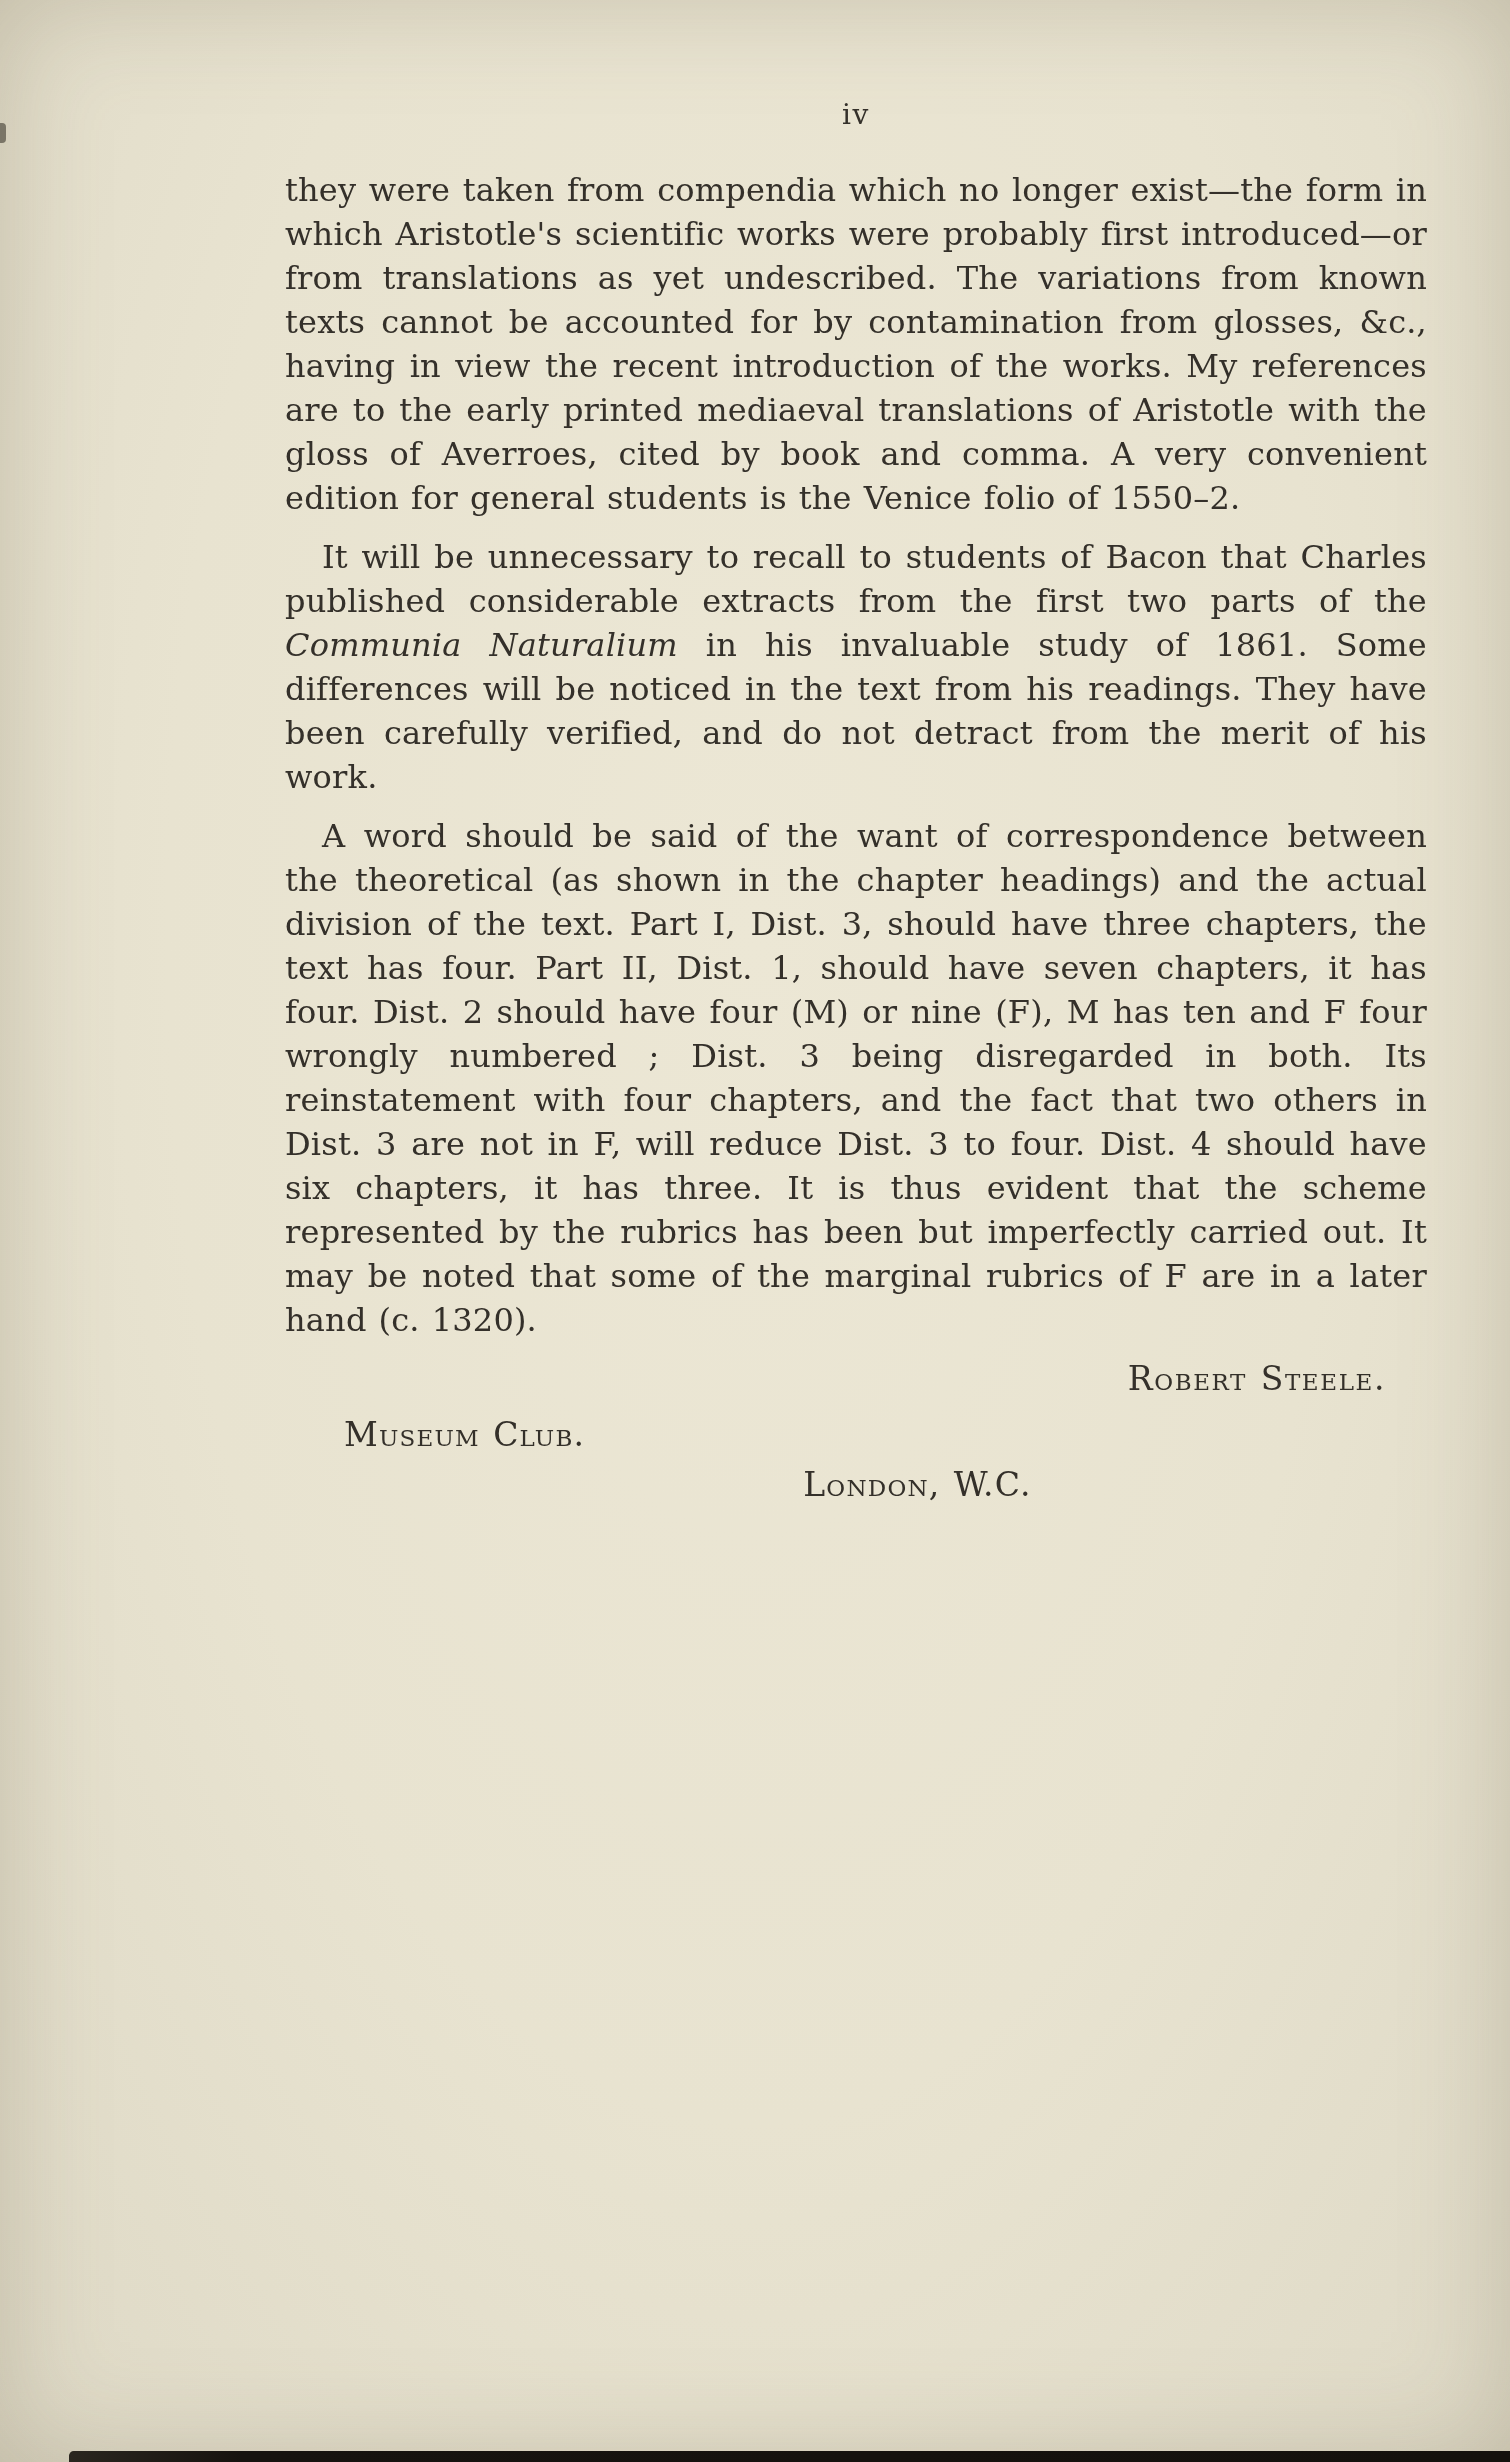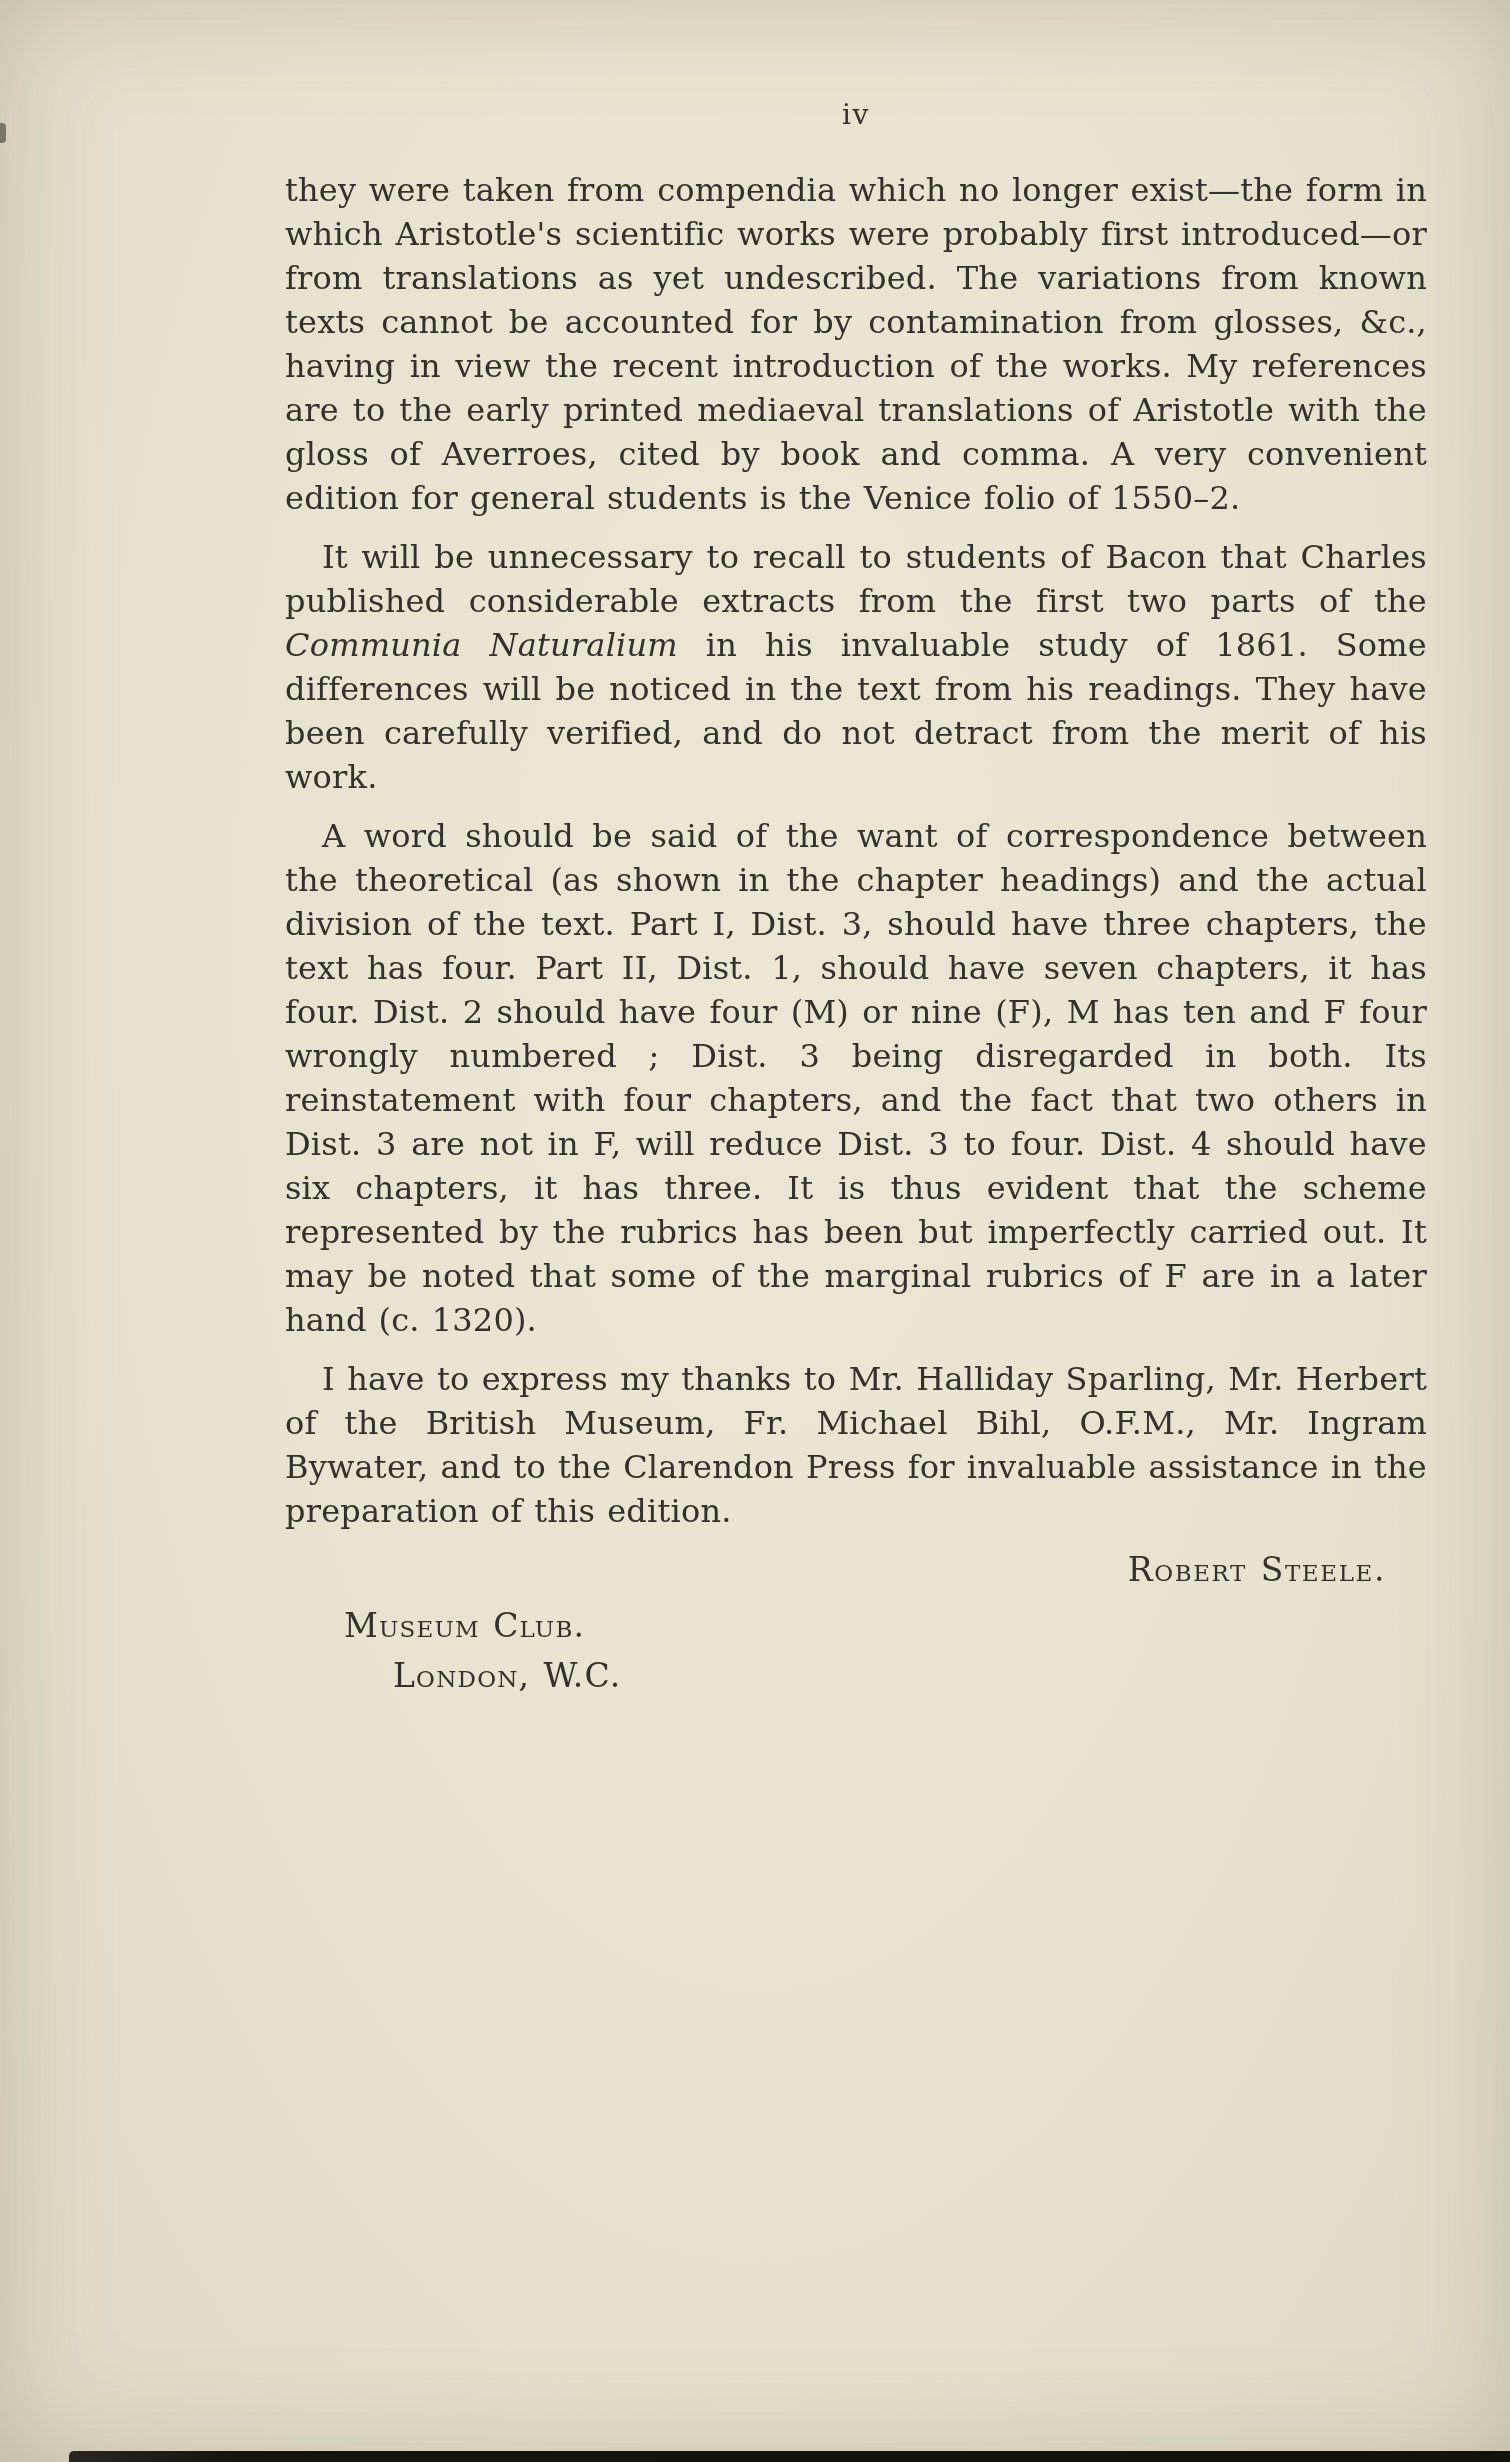--- a/index.html
+++ b/index.html
@@ -57,21 +57,21 @@
     letter-spacing: 1.2px;
     line-height: 50px;
     text-align: left;
   }
   .address-line-2 {
     margin-left: 123px;
     font-variant: small-caps;
     font-size: 33px;
     letter-spacing: 1.2px;
     line-height: 50px;
-    text-align: left;
+    text-align: center;
   }
   .edge-mark-left {
     position: absolute;
     left: 0;
     top: 123px;
     width: 5.5px;
     height: 20.3px;
     background: #4a453a;
     border-radius: 0 3.9px 3.9px 0;
     opacity: 0.65;
@@ -96,21 +96,20 @@
   <div class="page-number">iv</div>
 
   <div class="text-block">
 
     <p class="para">they were taken from compendia which no longer exist—the form in which Aristotle's scientific works were probably first introduced—or from translations as yet undescribed. The variations from known texts cannot be accounted for by contamination from glosses, &amp;c., having in view the recent introduction of the works. My references are to the early printed mediaeval translations of Aristotle with the gloss of Averroes, cited by book and comma. A very convenient edition for general students is the Venice folio of 1550–2.</p>
 
     <p class="para indented"><span>It will be unnecessary to recall to students of Bacon that Charles published considerable extracts from the first two parts of the </span><em class="italic">Communia Naturalium</em><span> in his invaluable study of 1861. Some differences will be noticed in the text from his readings. They have been carefully verified, and do not detract from the merit of his work.</span></p>
 
     <p class="para indented">A word should be said of the want of correspondence between the theoretical (as shown in the chapter headings) and the actual division of the text. Part I, Dist. 3, should have three chapters, the text has four. Part II, Dist. 1, should have seven chapters, it has four. Dist. 2 should have four (M) or nine (F), M has ten and F four wrongly numbered ; Dist. 3 being disregarded in both. Its reinstatement with four chapters, and the fact that two others in Dist. 3 are not in F, will reduce Dist. 3 to four. Dist. 4 should have six chapters, it has three. It is thus evident that the scheme represented by the rubrics has been but imperfectly carried out. It may be noted that some of the marginal rubrics of F are in a later hand (c. 1320).</p>
 
-    <p class="para indented">I have to express my thanks to Mr. Halliday Sparling, Mr. Herbert of the British Museum, Fr. Michael Bihl, O.F.M., Mr. Ingram Bywater, and to the Clarendon Press for invaluable assistance in the preparation of this edition.</p>
 
     <div class="signature">Robert Steele.</div>
 
     <div class="address-line-1">Museum Club.</div>
 
     <div class="address-line-2">London, W.C.</div>
 
   </div>
 
   <div class="scan-edge-bottom"></div>

